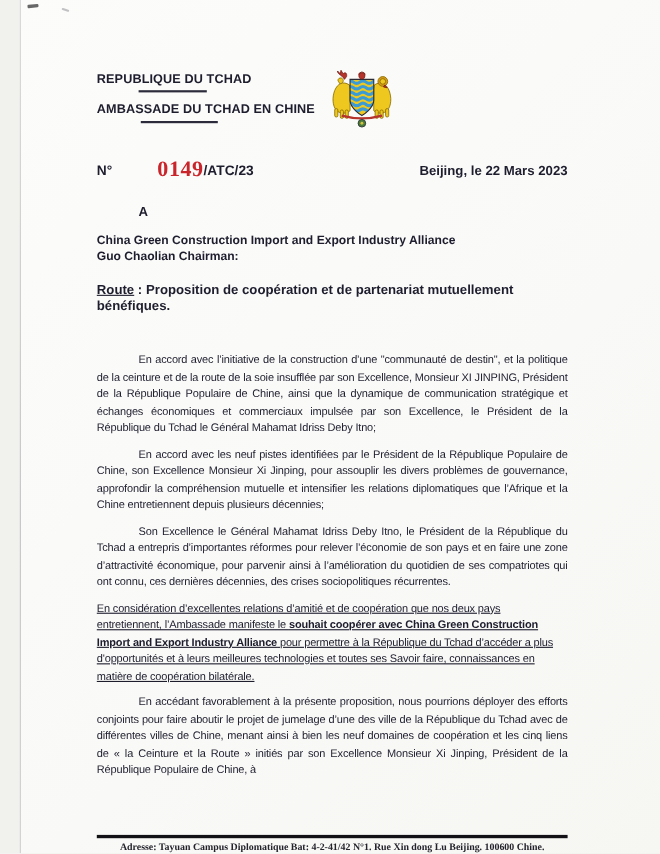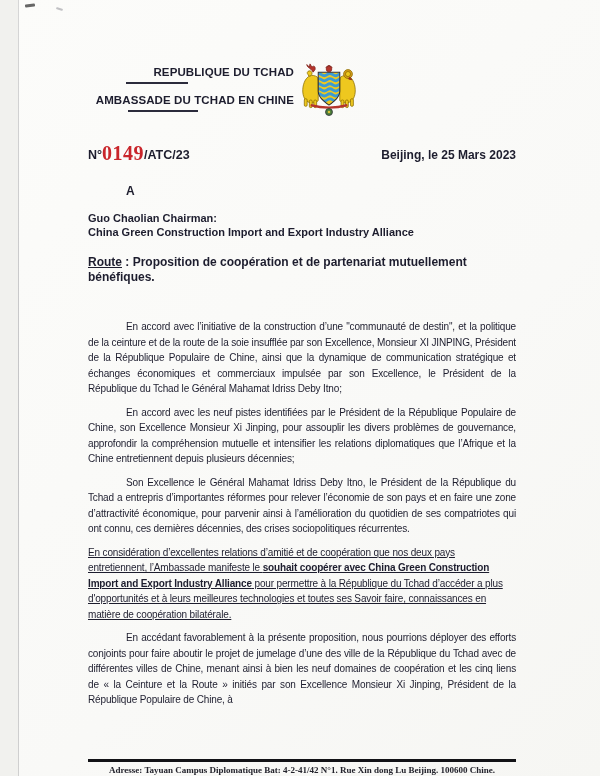--- a/index.html
+++ b/index.html
@@ -20,37 +20,37 @@
   .scan-mark-a{position:absolute;left:25px;top:4px;width:10px;height:3px;background:#4c4c4c;
     transform:rotate(-6deg);opacity:.85;border-radius:1px;}
   .scan-mark-b{position:absolute;left:56px;top:8px;width:7px;height:2px;background:#9a9aa0;
     transform:rotate(18deg);opacity:.6;border-radius:1px;}
 
   .content{position:relative;margin:0 84px 0 88px;}
 
   
   .header-row{display:flex;align-items:flex-start;padding-top:66px;}
   .header-left{width:206px;}
-  .h-line{font-weight:bold;font-size:11.5px;letter-spacing:.1px;text-align:right;}
+  .h-line{font-weight:bold;font-size:11.5px;letter-spacing:.1px;}
   .h-line2{margin-top:10px;}
   .h-rule{width:62px;height:0;border-top:2px solid #2b2b3c;margin:4px 0 0 38px;}
   .h-rule2{width:70px;margin-left:40px;}
   .crest{width:70px;margin-top:-4px;flex:0 0 auto;}
   .header-right{margin-left:14px;width:150px;}
   .motto{font-weight:bold;font-size:11.5px;white-space:nowrap;}
   .motto-rule{width:48px;height:0;border-top:2px solid #2b2b3c;margin:8px 0 0 40px;}
 
   
   .ref-row{display:flex;justify-content:space-between;align-items:baseline;margin-top:18px;}
   .ref{white-space:nowrap;}
   .ref-prefix,.ref-suffix{font-weight:bold;font-size:12.5px;color:#1d1d2e;}
   .ref-number{
     font-family:"Liberation Serif", serif;
     font-size:20px;font-weight:bold;letter-spacing:.5px;
-    position:relative;top:1px;
+    position:relative;top:1px;margin-left:41px;
   }
   .date{font-weight:bold;font-size:12px;}
 
   .salutation{margin:20px 0 0 38px;font-weight:bold;font-size:12px;}
 
   .addressee{margin-top:14px;font-weight:bold;font-size:11px;line-height:13.5px;}
 
   .subject{margin-top:16px;font-weight:bold;font-size:12px;line-height:15px;}
   .subject-label{text-decoration:underline;}
 
@@ -134,28 +134,28 @@
           <circle cx="55" cy="79" r="2" fill="#d8c23a"></circle>
         </svg>
       </div>
 
     </div>
 
     <div class="ref-row">
       <div class="ref">
         <span class="ref-prefix">N°</span><span class="ref-number" style="color:#c9252b;">0149</span><span class="ref-suffix">/ATC/23</span>
       </div>
-      <div class="date">Beijing, le 25 Mars 2023</div>
+      <div class="date">Beijing, le 22 Mars 2023</div>
     </div>
 
     <div class="salutation">A</div>
 
     <div class="addressee">
+      <div>China Green Construction Import and Export Industry Alliance</div>
       <div>Guo Chaolian Chairman:</div>
-      <div>China Green Construction Import and Export Industry Alliance</div>
     </div>
 
     <div class="subject">
       <span class="subject-label">Route</span><span> : </span><span>Proposition de coopération et de partenariat mutuellement bénéfiques.</span>
     </div>
 
     <div class="body-text">
       <p class="para indent"><span>En accord avec l’initiative de la construction d’une "communauté de destin", et la politique de la ceinture et de la route de la soie insufflée par son Excellence, Monsieur XI JINPING, Président de la République Populaire de Chine, ainsi que la dynamique de communication stratégique et échanges économiques et commerciaux impulsée par son Excellence, le Président de la République du Tchad le Général Mahamat Idriss Deby Itno;</span></p>
 
       <p class="para indent"><span>En accord avec les neuf pistes identifiées par le Président de la République Populaire de Chine, son Excellence Monsieur Xi Jinping, pour assouplir les divers problèmes de gouvernance, approfondir la compréhension mutuelle et intensifier les relations diplomatiques que l’Afrique et la Chine entretiennent depuis plusieurs décennies;</span></p>

